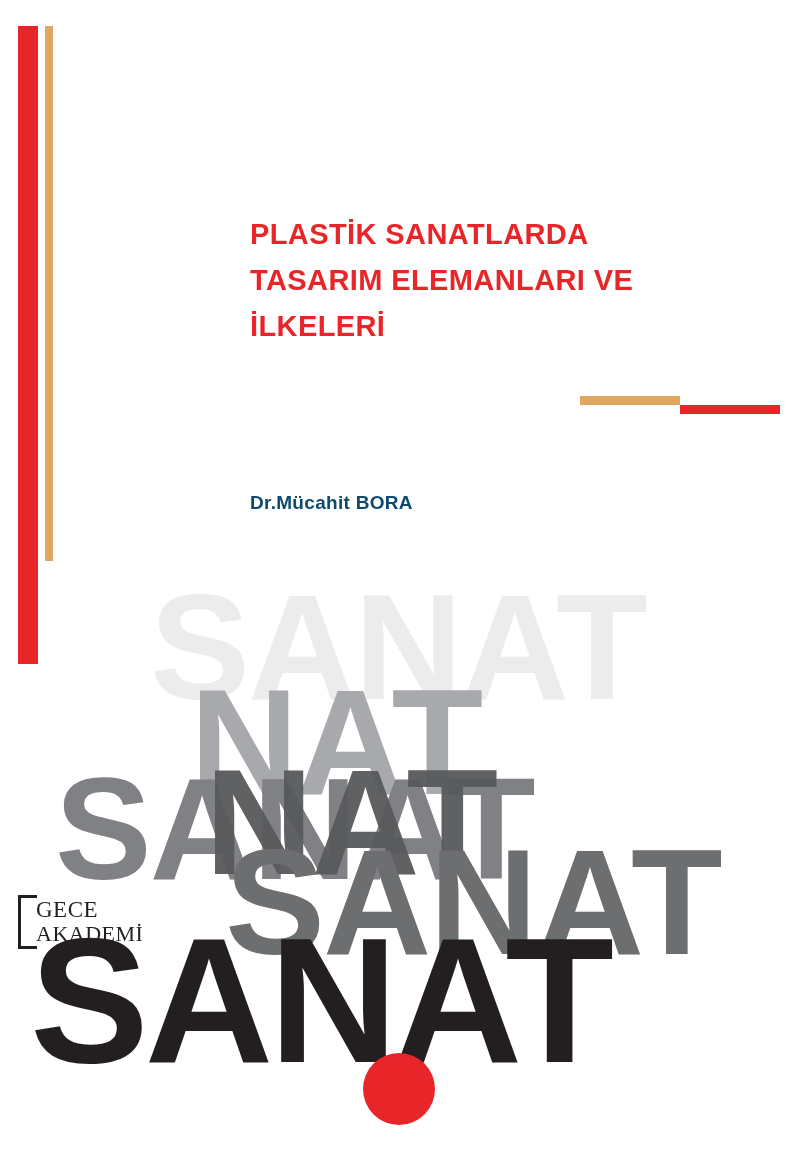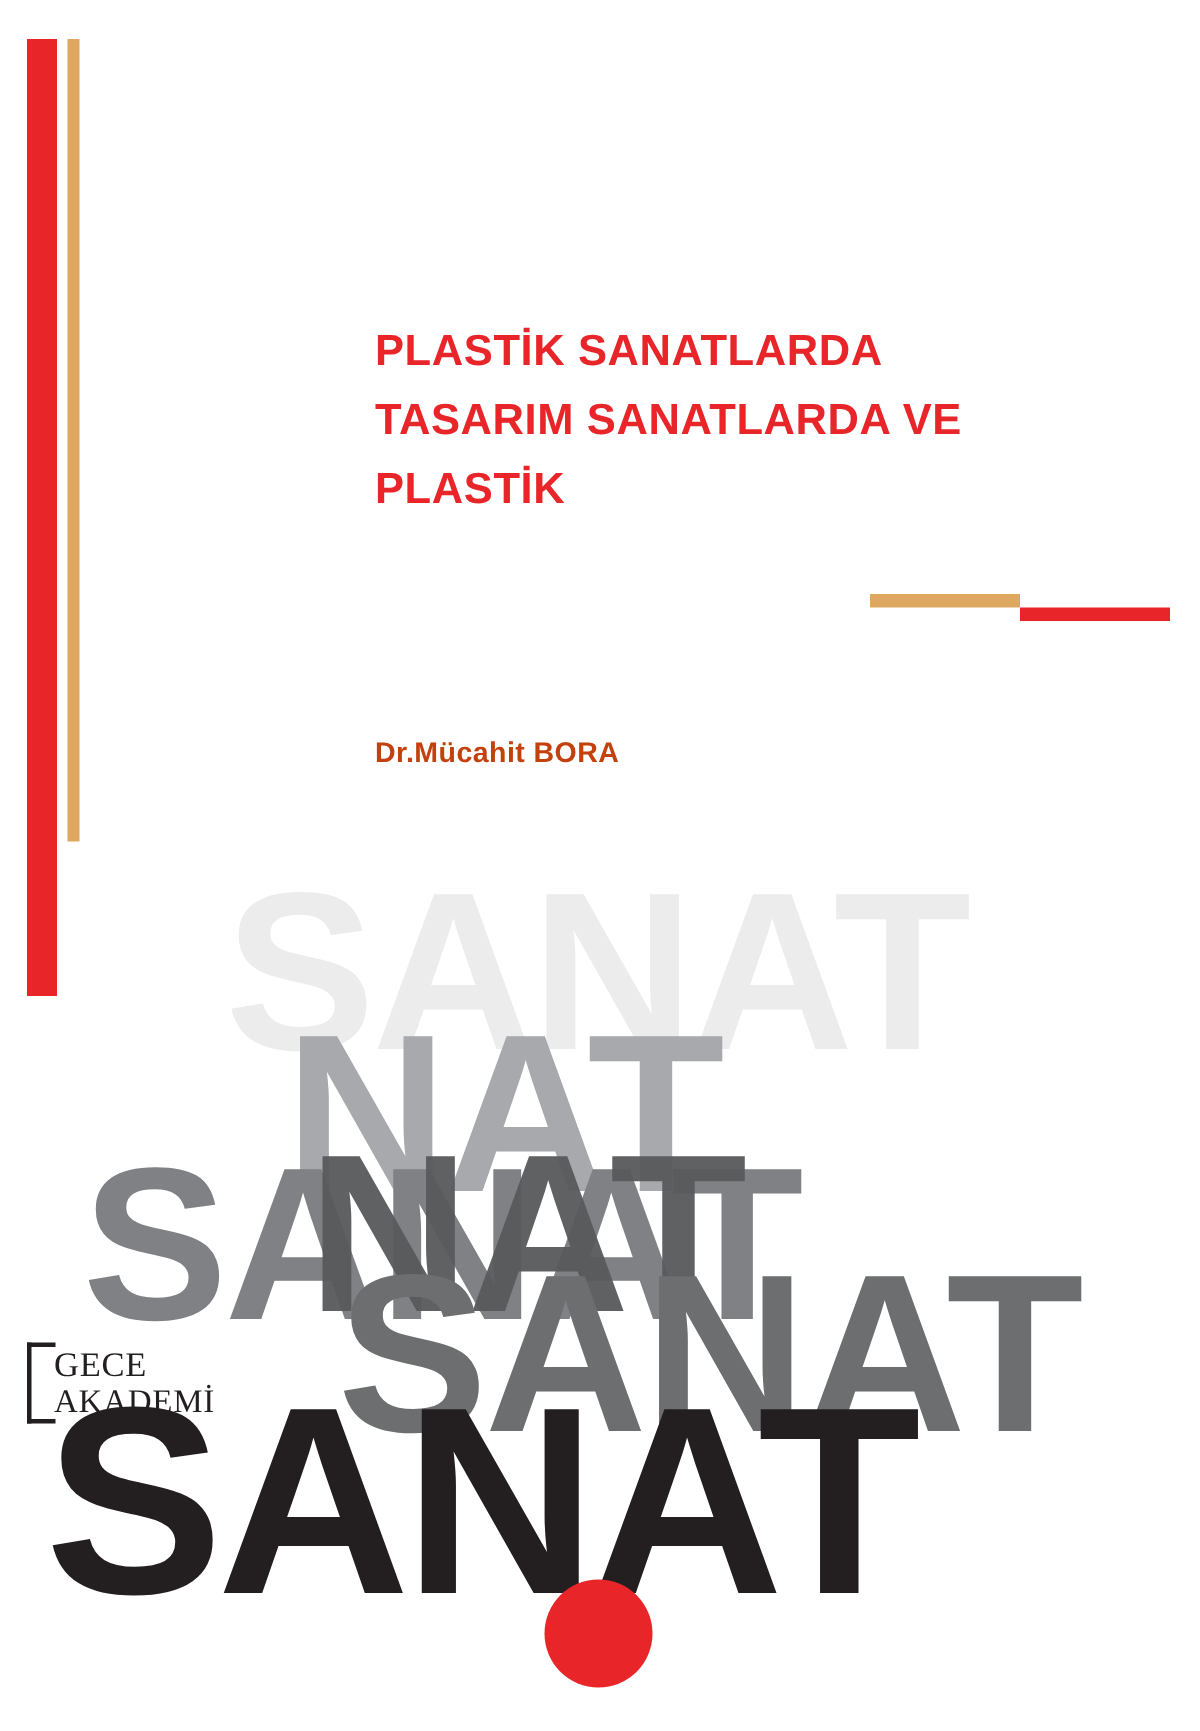--- a/index.html
+++ b/index.html
@@ -65,21 +65,21 @@
     width: 100px;
     height: 9px;
     background: #e8262a;
   }
 
   
   .author {
     position: absolute;
     left: 250px;
     top: 492px;
-    color: #c2410c;
+    color: #0c4a6e;
     font-size: 19px;
     font-weight: bold;
     letter-spacing: 0.3px;
   }
 
   
   .art {
     position: absolute;
     left: 0;
     top: 572px;
@@ -181,22 +181,22 @@
 </head>
 <body>
 
 <div class="cover">
 
   <div class="bar-red-left"></div>
   <div class="bar-tan-left"></div>
 
   <div class="title">
     <div>PLASTİK SANATLARDA</div>
-    <div>TASARIM SANATLARDA VE</div>
-    <div>PLASTİK</div>
+    <div>TASARIM ELEMANLARI VE</div>
+    <div>İLKELERİ</div>
   </div>
 
   <div class="rule-tan"></div>
   <div class="rule-red"></div>
 
   <div class="author">Dr.Mücahit BORA</div>
 
   <div class="art">
     <div class="word w1">SANAT</div>
     <div class="word w2">NAT</div>

